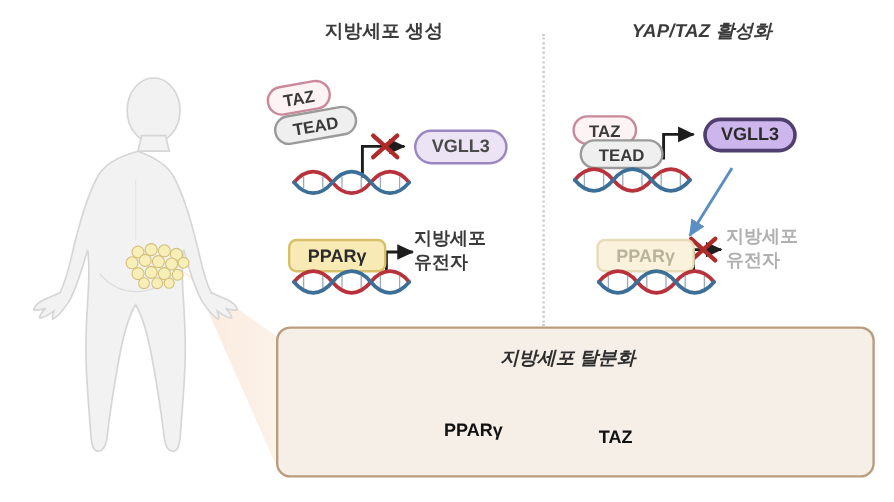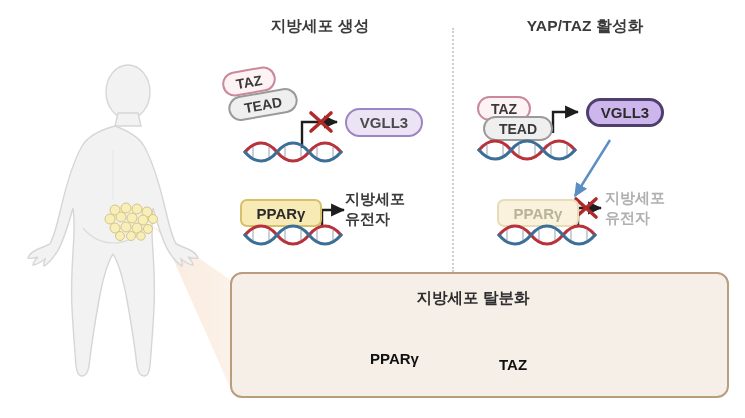--- a/index.html
+++ b/index.html
@@ -4,21 +4,21 @@
 <style>
   html,body{margin:0;padding:0;background:#ffffff;}
   body{width:745px;height:418px;position:relative;overflow:hidden;
        font-family:"Liberation Sans","DejaVu Sans",sans-serif;}
   .stage{position:absolute;left:0;top:0;width:745px;height:418px;background:#fff;}
 
   
   .panel-title{position:absolute;font-size:15.5px;font-weight:700;color:#3b3b3b;
                letter-spacing:.2px;white-space:nowrap;text-align:center;}
   #title-left{left:205px;top:16px;width:230px;}
-  #title-right{left:470px;top:16px;width:230px;}
+  #title-right{left:470px;top:16px;width:230px;font-style:italic;}
 
   
   .divider{position:absolute;left:452px;top:28px;width:0;height:244px;
            border-left:2px dotted #cfcfcf;}
 
   
   .pill{position:absolute;display:flex;align-items:center;justify-content:center;
         box-sizing:border-box;white-space:nowrap;font-weight:700;}
 
   .pill-taz{width:54px;height:25px;border-radius:13px;background:#fdf2f4;
@@ -43,21 +43,21 @@
   .gene-label{position:absolute;font-size:15px;font-weight:700;line-height:1.32;
               white-space:pre-line;}
   .gene-on{color:#3a3a3a;}
   .gene-off{color:#b0b0b0;}
 
   
   .bottombox{position:absolute;left:230px;top:272px;width:499px;height:126px;
              background:#f6efe8;border:2px solid #b99d7e;border-radius:12px;
              box-sizing:border-box;}
   .box-caption{position:absolute;left:383px;top:288px;width:180px;text-align:center;
-               font-size:15.5px;font-weight:700;color:#2e2e2e;white-space:nowrap;}
+               font-size:15.5px;font-weight:700;color:#2e2e2e;white-space:nowrap;font-style:italic;}
 
   .grad-label{position:absolute;font-size:15px;font-weight:700;color:#111;}
   #ppar-grad-label{left:370px;top:350px;}
   #taz-grad-label{left:499px;top:356px;}
 </style>
 </head>
 <body>
 
 <div class="stage">
 

